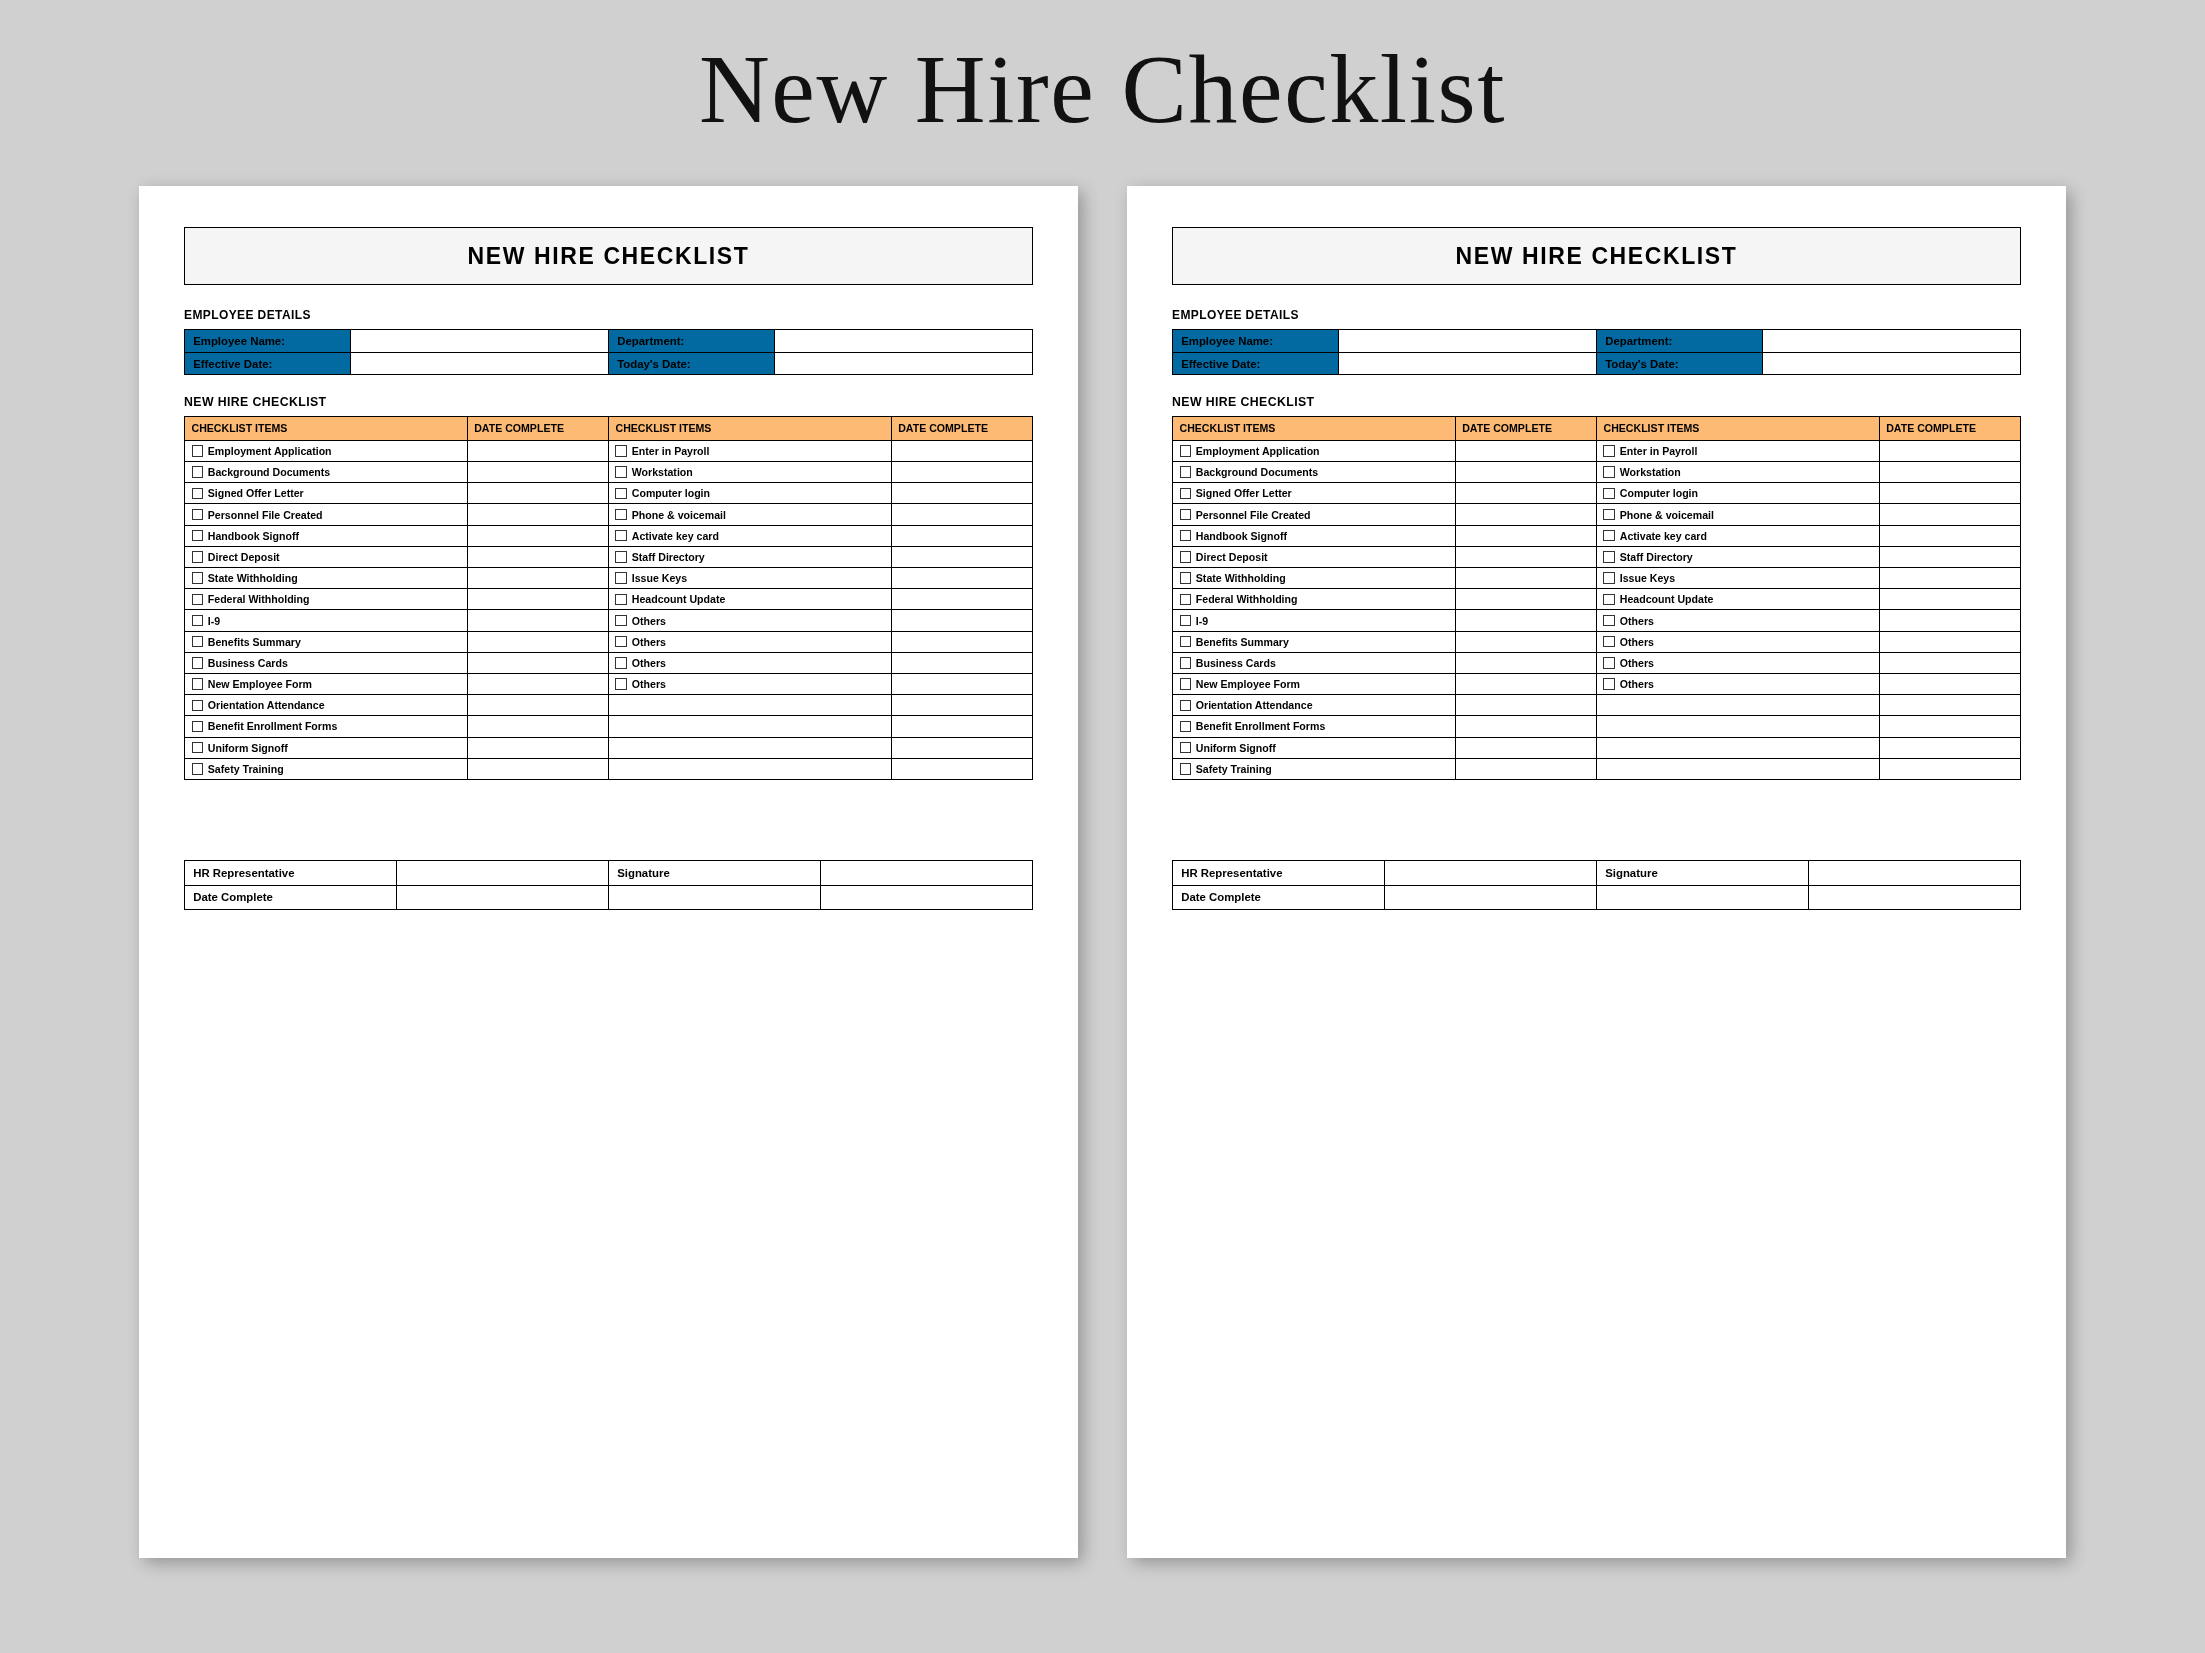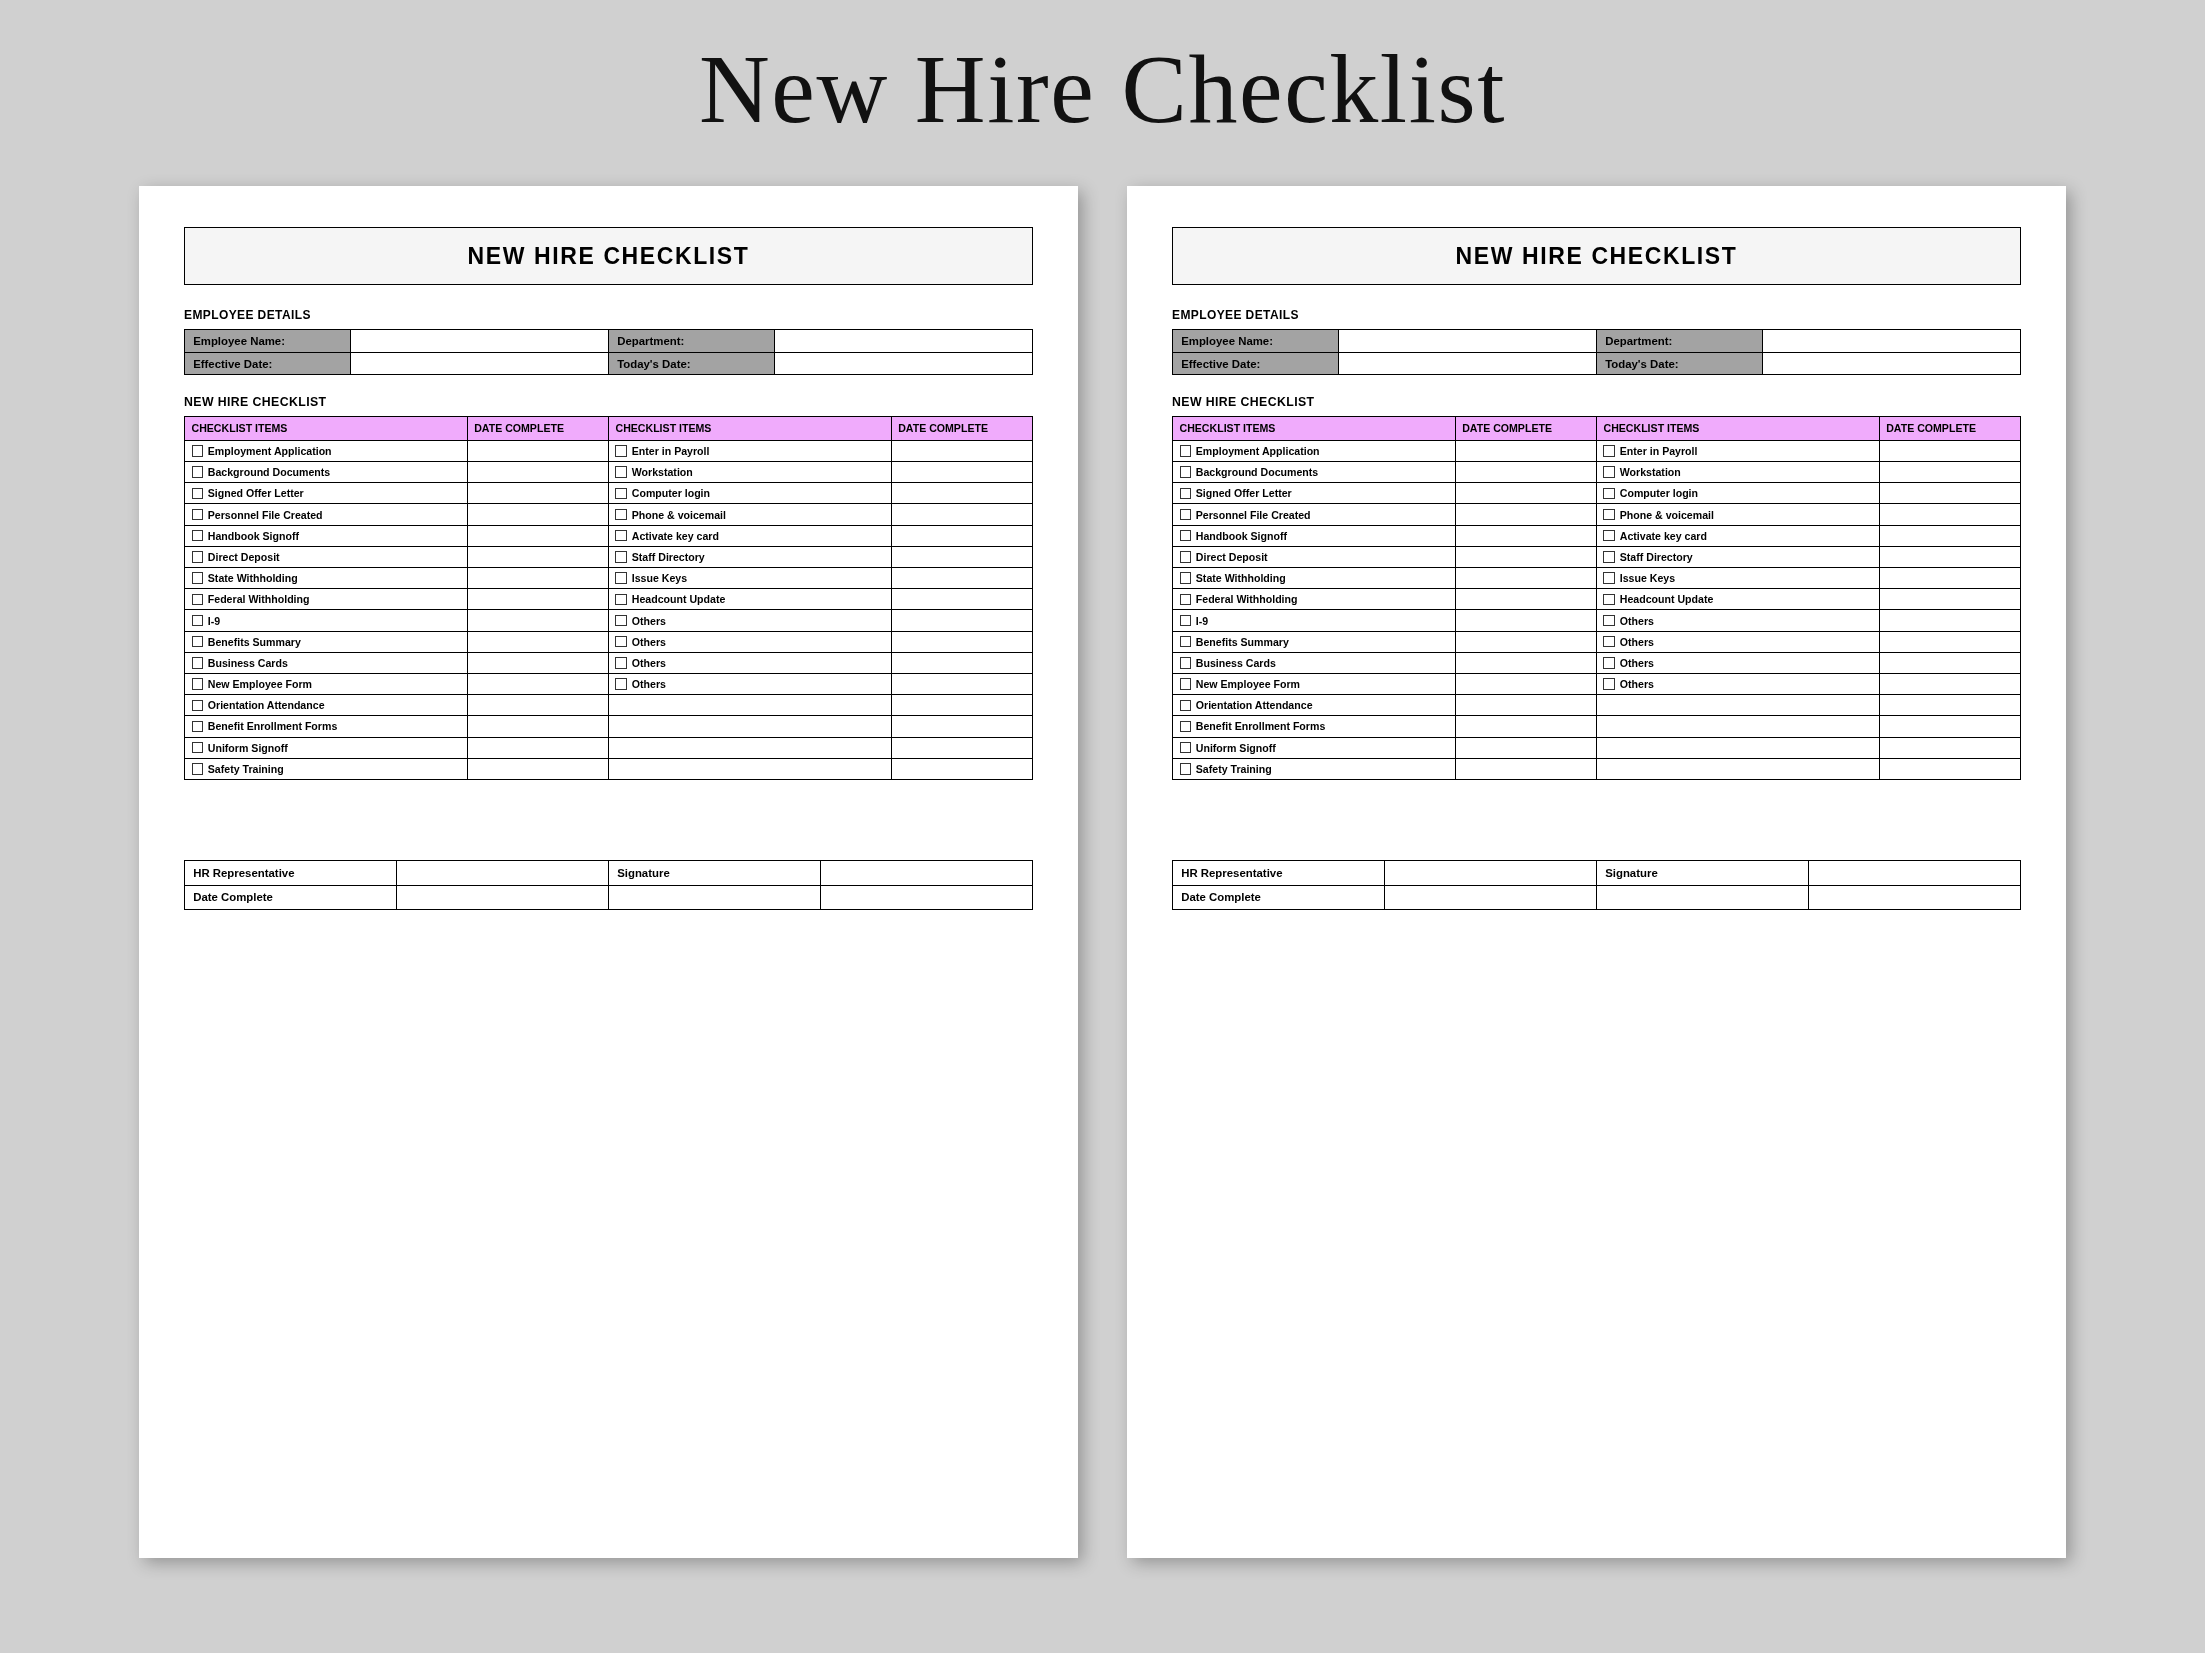--- a/index.html
+++ b/index.html
@@ -60,42 +60,42 @@
       margin-bottom: 19.6px;
     }
     .employee-details-table td {
       border: 0.8px solid #000;
       padding: 4.9px 8.2px;
       font-size: 11.4px;
     }
     .employee-details-table .label-cell {
       font-weight: 700;
       width: 131px;
-      background: #a3a3a3;
+      background: #0369a1;
     }
     .employee-details-table .value-cell {
       width: 204px;
     }
     .checklist-section-label {
       font-size: 12.3px;
       font-weight: 700;
       margin-bottom: 6.5px;
       letter-spacing: 0.4px;
     }
     .checklist-table {
       width: 100%;
       border-collapse: collapse;
       margin-bottom: 24.5px;
     }
     .checklist-table th {
       border: 0.8px solid #000;
       padding: 5.7px 6.5px;
       font-size: 10.6px;
       font-weight: 700;
-      background: #f0abfc;
+      background: #fdba74;
       text-align: left;
     }
     .checklist-table td {
       border: 0.8px solid #000;
       padding: 4.1px 6.5px;
       font-size: 10.6px;
       vertical-align: middle;
     }
     .checklist-table .item-cell {
       width: 180px;

